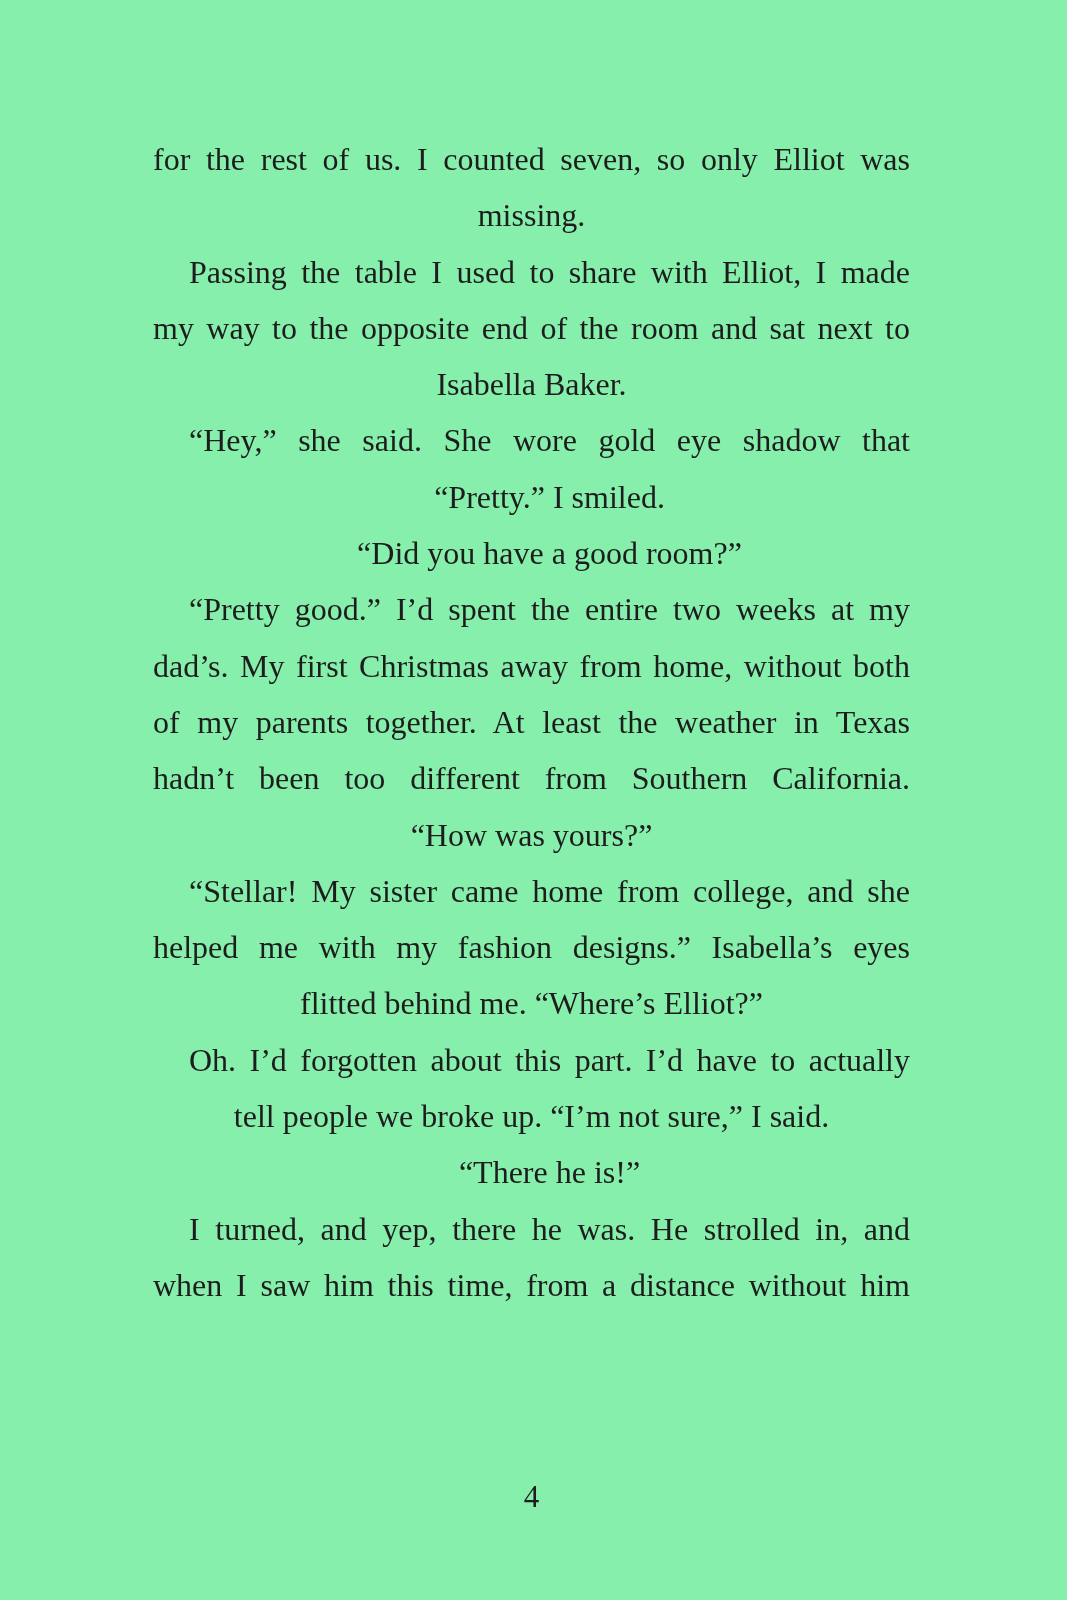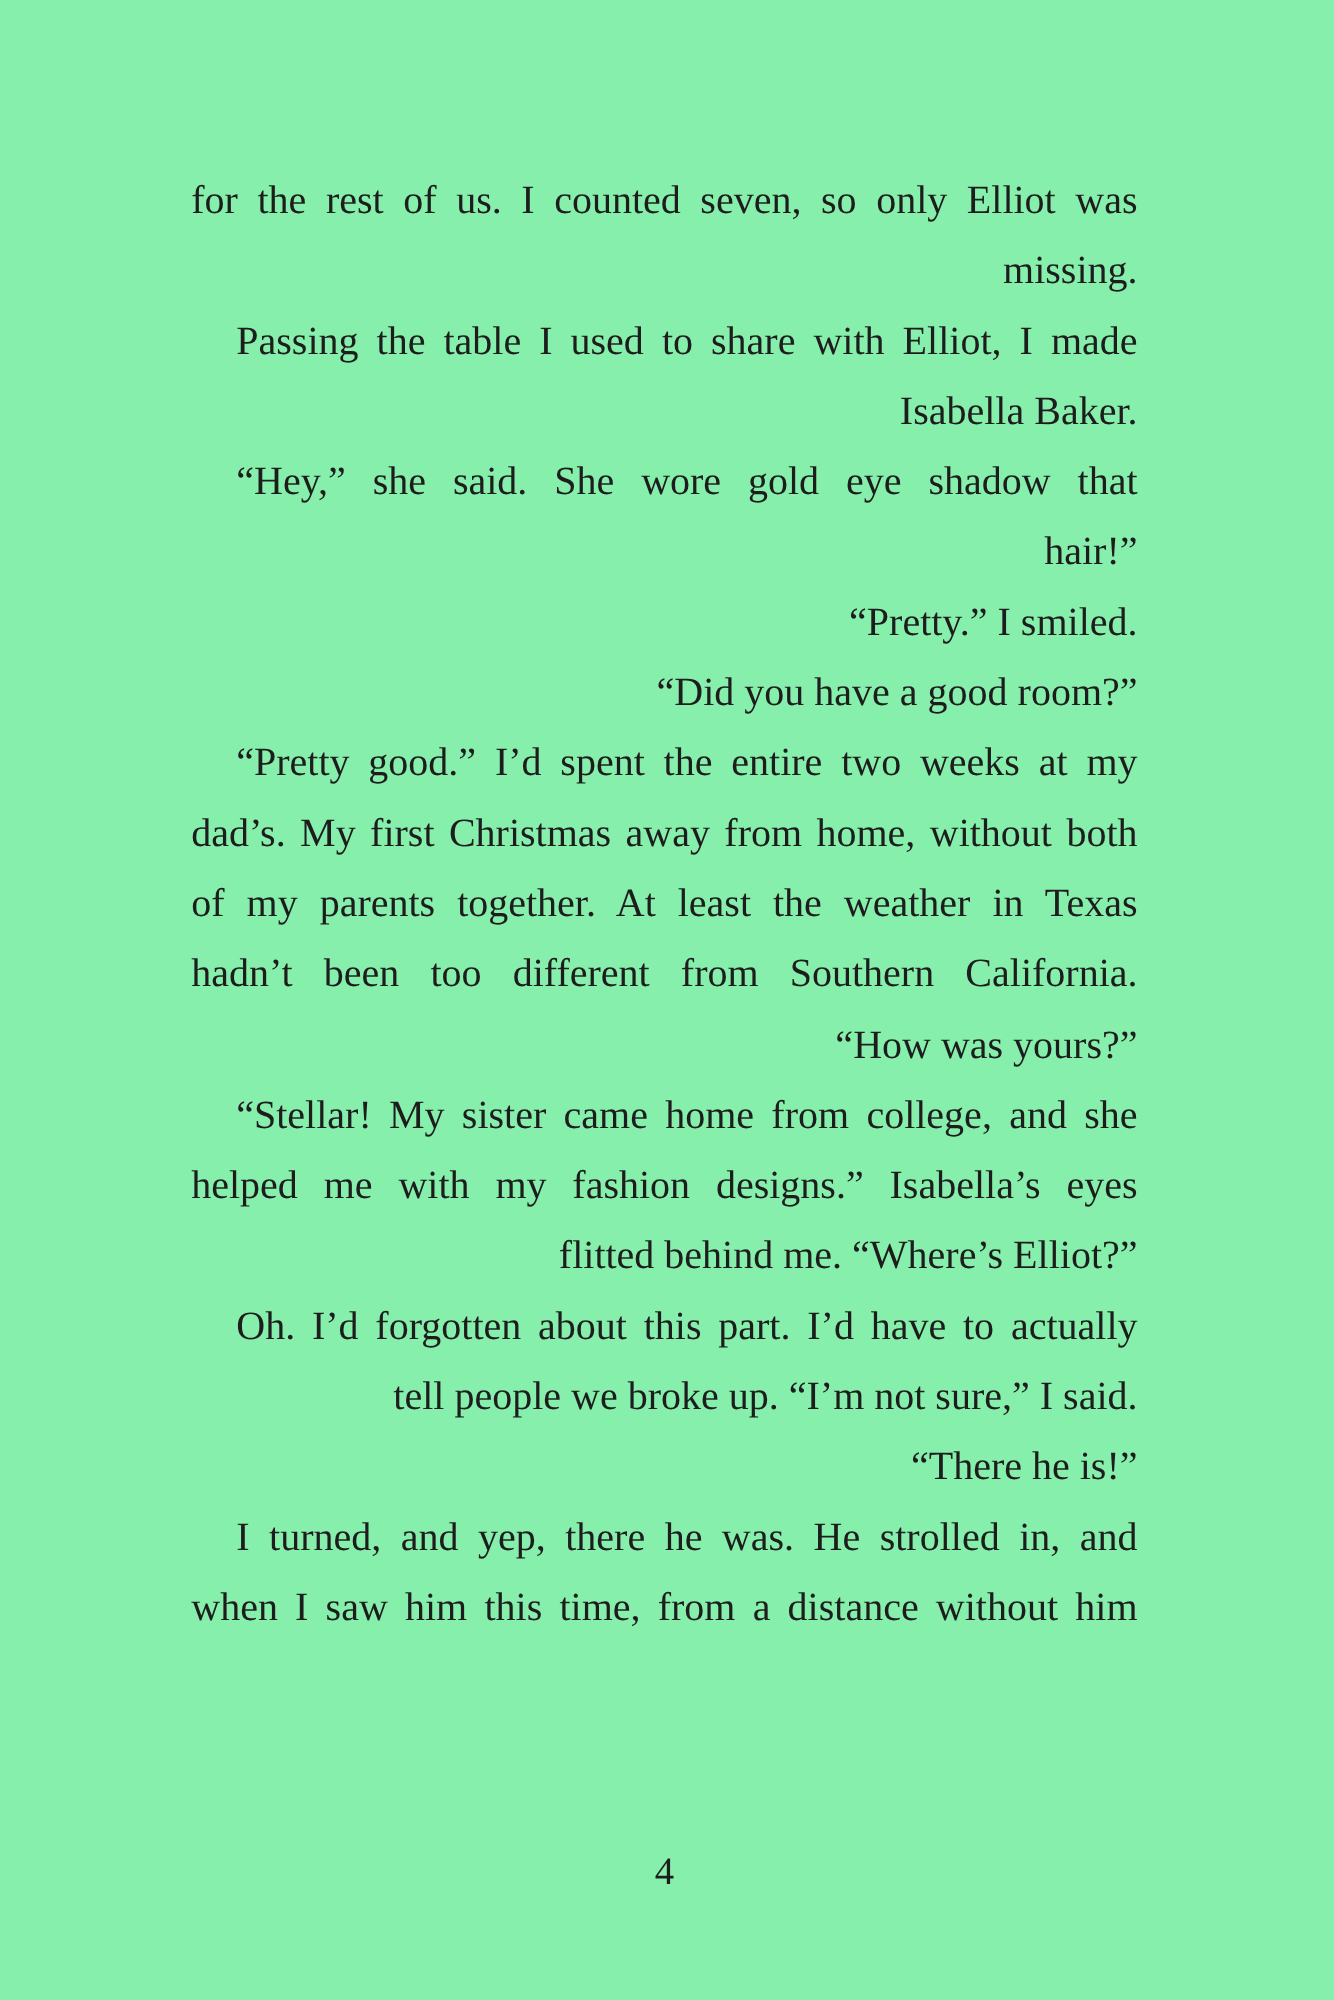--- a/index.html
+++ b/index.html
@@ -26,21 +26,21 @@
     position: absolute;
     left: 153px;
     top: 131px;
     width: 757px;
     font-size: 32px;
     color: #1d1d1d;
   }
   .line {
     line-height: 56.3px;
     height: 56.3px;
-    text-align: right;
+    text-align: center;
     text-rendering: optimizeLegibility;
   }
   .line.just {
     text-align: justify;
     text-align-last: justify;
   }
   .line.indent {
     text-indent: 36px;
   }
   .folio {
@@ -56,23 +56,23 @@
   }
 </style>
 </head>
 <body>
 
 <div class="book-page">
   <div class="text-column">
       <div class="line just">for the rest of us. I counted seven, so only Elliot was</div>
       <div class="line">missing.</div>
       <div class="line just indent">Passing the table I used to share with Elliot, I made</div>
+      <div class="line just">my way to the opposite end of the room and sat next to</div>
       <div class="line">Isabella Baker.</div>
       <div class="line just indent">“Hey,” she said. She wore gold eye shadow that</div>
-      <div class="line">hair!”</div>
       <div class="line indent">“Pretty.” I smiled.</div>
       <div class="line indent">“Did you have a good room?”</div>
       <div class="line just indent">“Pretty good.” I’d spent the entire two weeks at my</div>
       <div class="line just">dad’s. My first Christmas away from home, without both</div>
       <div class="line just">of my parents together. At least the weather in Texas</div>
       <div class="line just">hadn’t been too different from Southern California.</div>
       <div class="line">“How was yours?”</div>
       <div class="line just indent">“Stellar! My sister came home from college, and she</div>
       <div class="line just">helped me with my fashion designs.” Isabella’s eyes</div>
       <div class="line">flitted behind me. “Where’s Elliot?”</div>

